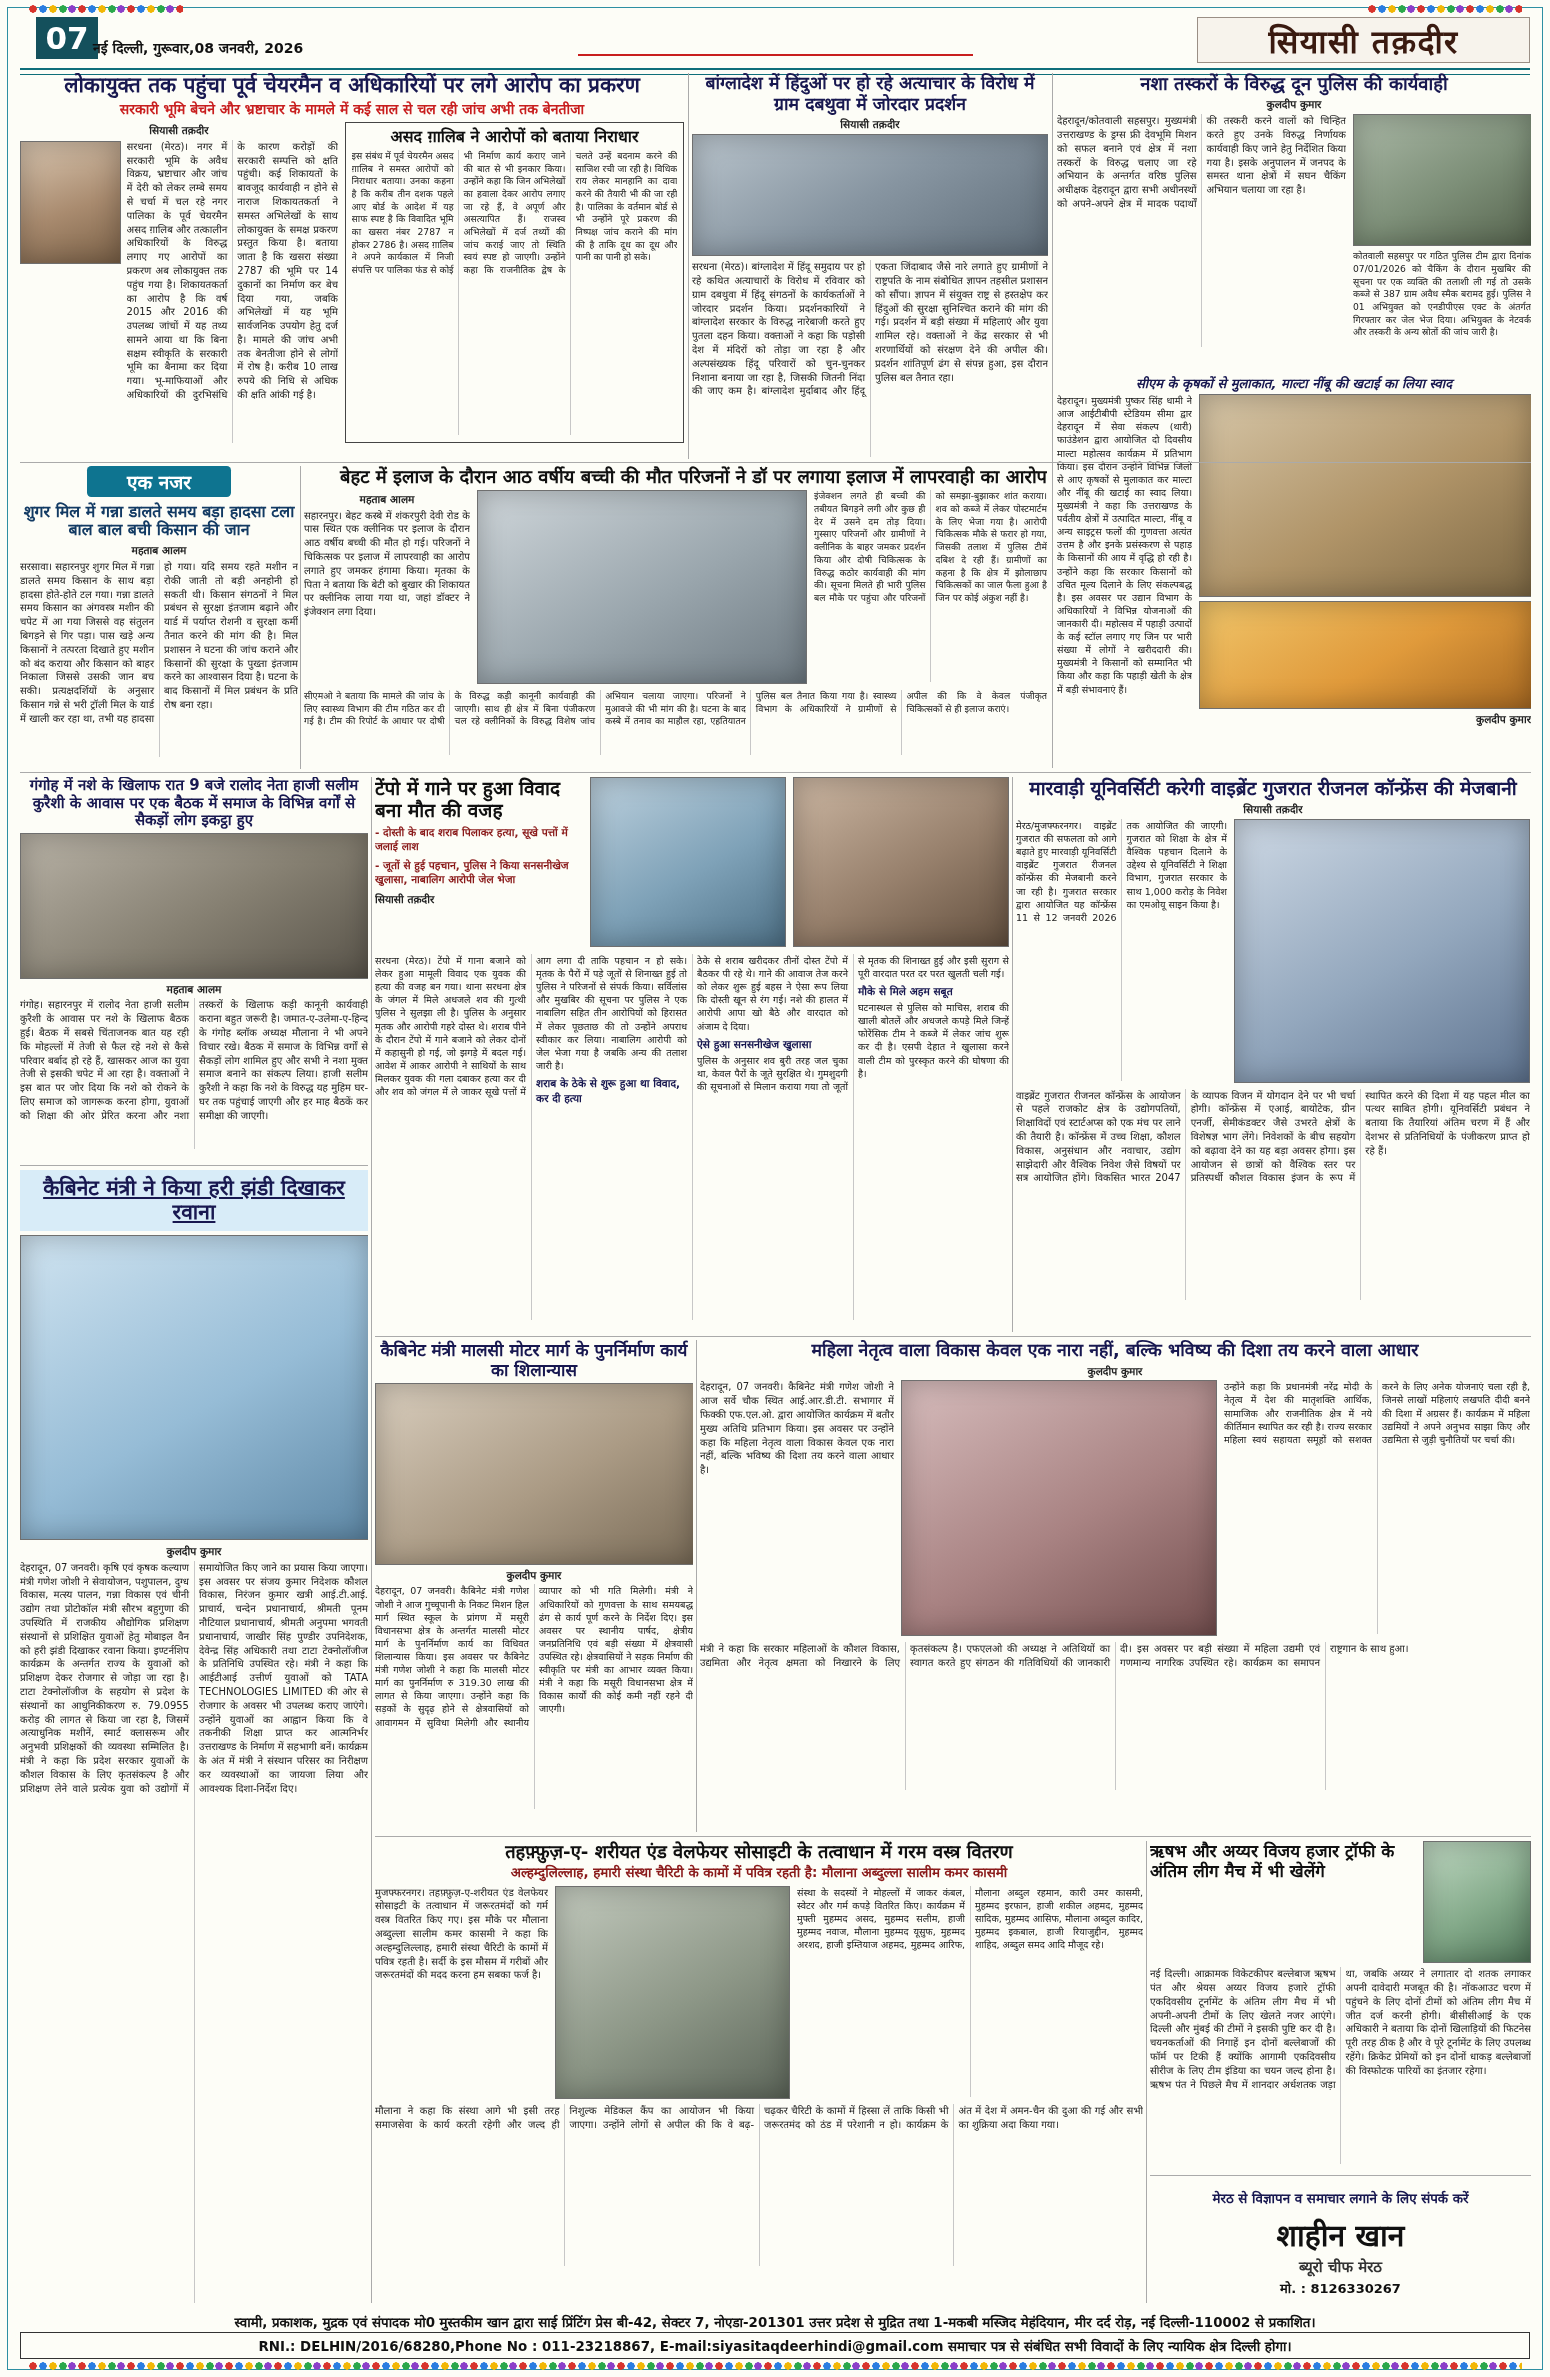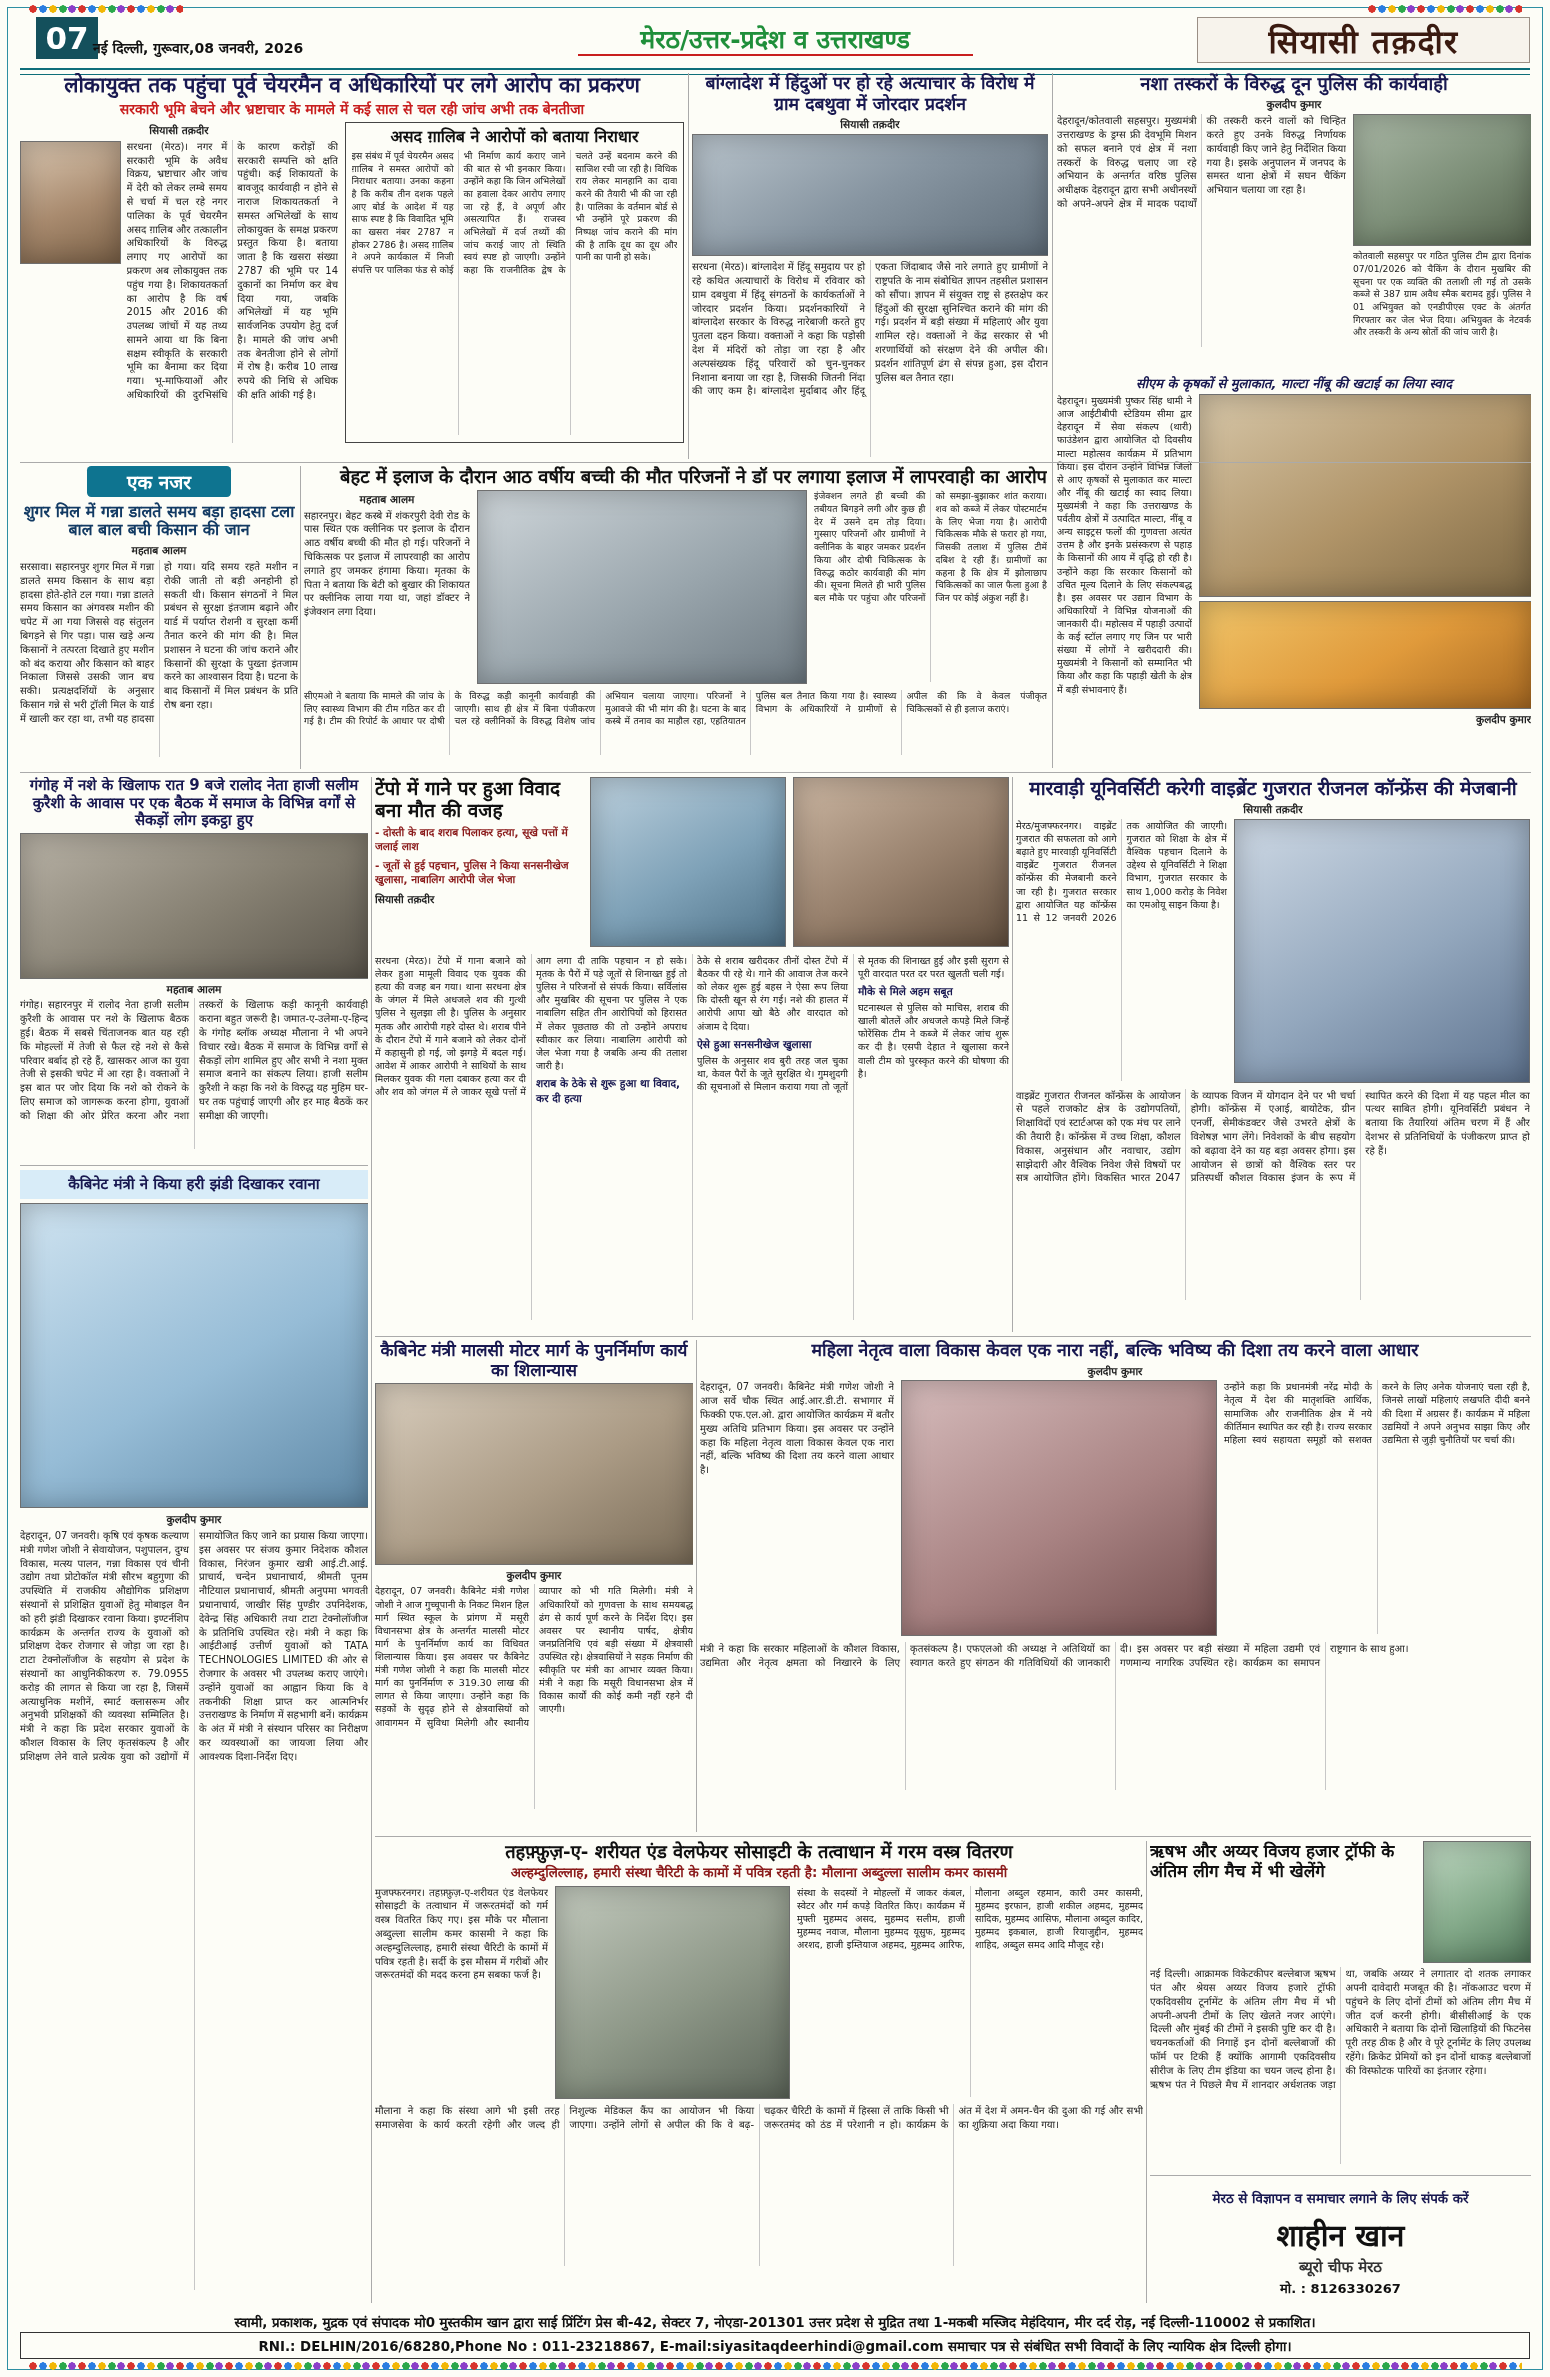--- a/index.html
+++ b/index.html
@@ -86,21 +86,20 @@
 
 <div class="page">
   <div class="frame"></div>
   <div class="dotstrip ds-tl"></div>
   <div class="dotstrip ds-tr"></div>
   <div class="dotstrip ds-b"></div>
 
   <div class="hdr">
     <div class="pagenum">07</div>
     <div class="date">नई दिल्ली, गुरूवार,08 जनवरी, 2026</div>
-    <div class="region">मेरठ/उत्तर-प्रदेश व उत्तराखण्ड</div>
     <div class="region-rule"></div>
     <div class="masthead">सियासी तक़दीर</div>
   </div>
   <div class="hdr-rule"></div>
 
   <div class="art" style="left:20px;top:73px;width:664px;height:388px;">
     <div class="hl" style="font-size:21px;">लोकायुक्त तक पहुंचा पूर्व चेयरमैन व अधिकारियों पर लगे आरोप का प्रकरण</div>
     <div class="sub" style="font-size:14px;">सरकारी भूमि बेचने और भ्रष्टाचार के मामले में कई साल से चल रही जांच अभी तक बेनतीजा</div>
     <div class="row">
       <div style="width:318px;">
@@ -201,21 +200,21 @@
     <div class="hl" style="font-size:19px;">मारवाड़ी यूनिवर्सिटी करेगी वाइब्रेंट गुजरात रीजनल कॉन्फ्रेंस की मेजबानी</div>
     <div class="byline">सियासी तक़दीर</div>
     <div class="row">
       <div class="body" style="width:211px;height:262px;columns:2;font-size:9.5px;">मेरठ/मुजफ्फरनगर। वाइब्रेंट गुजरात की सफलता को आगे बढ़ाते हुए मारवाड़ी यूनिवर्सिटी वाइब्रेंट गुजरात रीजनल कॉन्फ्रेंस की मेजबानी करने जा रही है। गुजरात सरकार द्वारा आयोजित यह कॉन्फ्रेंस 11 से 12 जनवरी 2026 तक आयोजित की जाएगी। गुजरात को शिक्षा के क्षेत्र में वैश्विक पहचान दिलाने के उद्देश्य से यूनिवर्सिटी ने शिक्षा विभाग, गुजरात सरकार के साथ 1,000 करोड़ के निवेश का एमओयू साइन किया है।</div>
       <div class="photo ph-campus" style="flex:1;height:262px;"></div>
     </div>
     <div class="body" style="height:211px;columns:3;margin-top:5.6px;">वाइब्रेंट गुजरात रीजनल कॉन्फ्रेंस के आयोजन से पहले राजकोट क्षेत्र के उद्योगपतियों, शिक्षाविदों एवं स्टार्टअप्स को एक मंच पर लाने की तैयारी है। कॉन्फ्रेंस में उच्च शिक्षा, कौशल विकास, अनुसंधान और नवाचार, उद्योग साझेदारी और वैश्विक निवेश जैसे विषयों पर सत्र आयोजित होंगे। विकसित भारत 2047 के व्यापक विजन में योगदान देने पर भी चर्चा होगी। कॉन्फ्रेंस में एआई, बायोटेक, ग्रीन एनर्जी, सेमीकंडक्टर जैसे उभरते क्षेत्रों के विशेषज्ञ भाग लेंगे। निवेशकों के बीच सहयोग को बढ़ावा देने का यह बड़ा अवसर होगा। इस आयोजन से छात्रों को वैश्विक स्तर पर प्रतिस्पर्धी कौशल विकास इंजन के रूप में स्थापित करने की दिशा में यह पहल मील का पत्थर साबित होगी। यूनिवर्सिटी प्रबंधन ने बताया कि तैयारियां अंतिम चरण में हैं और देशभर से प्रतिनिधियों के पंजीकरण प्राप्त हो रहे हैं।</div>
   </div>
 
   <div class="art" style="left:20px;top:1170px;width:348px;height:1133px;">
-    <div class="hl hl-band" style="font-size:15px;">कैबिनेट मंत्री ने किया हरी झंडी दिखाकर रवाना</div>
+    <div class="hl hl-band" style="font-size:21px;text-decoration:underline;">कैबिनेट मंत्री ने किया हरी झंडी दिखाकर रवाना</div>
     <div class="photo ph-flagoff" style="width:100%;height:303px;margin:4.2px 0;"></div>
     <div class="byline">कुलदीप कुमार</div>
     <div class="body" style="height:761px;columns:2;font-size:10px;">देहरादून, 07 जनवरी। कृषि एवं कृषक कल्याण मंत्री गणेश जोशी ने सेवायोजन, पशुपालन, दुग्ध विकास, मत्स्य पालन, गन्ना विकास एवं चीनी उद्योग तथा प्रोटोकॉल मंत्री सौरभ बहुगुणा की उपस्थिति में राजकीय औद्योगिक प्रशिक्षण संस्थानों से प्रशिक्षित युवाओं हेतु मोबाइल वैन को हरी झंडी दिखाकर रवाना किया। इण्टर्नशिप कार्यक्रम के अन्तर्गत राज्य के युवाओं को प्रशिक्षण देकर रोजगार से जोड़ा जा रहा है। टाटा टेक्नोलॉजीज के सहयोग से प्रदेश के संस्थानों का आधुनिकीकरण रु. 79.0955 करोड़ की लागत से किया जा रहा है, जिसमें अत्याधुनिक मशीनें, स्मार्ट क्लासरूम और अनुभवी प्रशिक्षकों की व्यवस्था सम्मिलित है। मंत्री ने कहा कि प्रदेश सरकार युवाओं के कौशल विकास के लिए कृतसंकल्प है और प्रशिक्षण लेने वाले प्रत्येक युवा को उद्योगों में समायोजित किए जाने का प्रयास किया जाएगा। इस अवसर पर संजय कुमार निदेशक कौशल विकास, निरंजन कुमार खत्री आई.टी.आई. प्राचार्य, चन्देन प्रधानाचार्य, श्रीमती पूनम नौटियाल प्रधानाचार्य, श्रीमती अनुपमा भगवती प्रधानाचार्य, जाखीर सिंह पुण्डीर उपनिदेशक, देवेन्द्र सिंह अधिकारी तथा टाटा टेक्नोलॉजीज के प्रतिनिधि उपस्थित रहे। मंत्री ने कहा कि आईटीआई उत्तीर्ण युवाओं को TATA TECHNOLOGIES LIMITED की ओर से रोजगार के अवसर भी उपलब्ध कराए जाएंगे। उन्होंने युवाओं का आह्वान किया कि वे तकनीकी शिक्षा प्राप्त कर आत्मनिर्भर उत्तराखण्ड के निर्माण में सहभागी बनें। कार्यक्रम के अंत में मंत्री ने संस्थान परिसर का निरीक्षण कर व्यवस्थाओं का जायजा लिया और आवश्यक दिशा-निर्देश दिए।</div>
   </div>
 
   <div class="art" style="left:375px;top:1340px;width:318px;height:493px;">
     <div class="hl" style="font-size:17px;">कैबिनेट मंत्री मालसी मोटर मार्ग के पुनर्निर्माण कार्य का शिलान्यास</div>
     <div class="photo ph-stone" style="width:100%;height:180px;margin:2.8px 0;"></div>
     <div class="byline">कुलदीप कुमार</div>
     <div class="body" style="height:225px;columns:2;font-size:9.5px;">देहरादून, 07 जनवरी। कैबिनेट मंत्री गणेश जोशी ने आज गुच्चूपानी के निकट मिशन हिल मार्ग स्थित स्कूल के प्रांगण में मसूरी विधानसभा क्षेत्र के अन्तर्गत मालसी मोटर मार्ग के पुनर्निर्माण कार्य का विधिवत शिलान्यास किया। इस अवसर पर कैबिनेट मंत्री गणेश जोशी ने कहा कि मालसी मोटर मार्ग का पुनर्निर्माण रु 319.30 लाख की लागत से किया जाएगा। उन्होंने कहा कि सड़कों के सुदृढ़ होने से क्षेत्रवासियों को आवागमन में सुविधा मिलेगी और स्थानीय व्यापार को भी गति मिलेगी। मंत्री ने अधिकारियों को गुणवत्ता के साथ समयबद्ध ढंग से कार्य पूर्ण करने के निर्देश दिए। इस अवसर पर स्थानीय पार्षद, क्षेत्रीय जनप्रतिनिधि एवं बड़ी संख्या में क्षेत्रवासी उपस्थित रहे। क्षेत्रवासियों ने सड़क निर्माण की स्वीकृति पर मंत्री का आभार व्यक्त किया। मंत्री ने कहा कि मसूरी विधानसभा क्षेत्र में विकास कार्यों की कोई कमी नहीं रहने दी जाएगी।</div>

